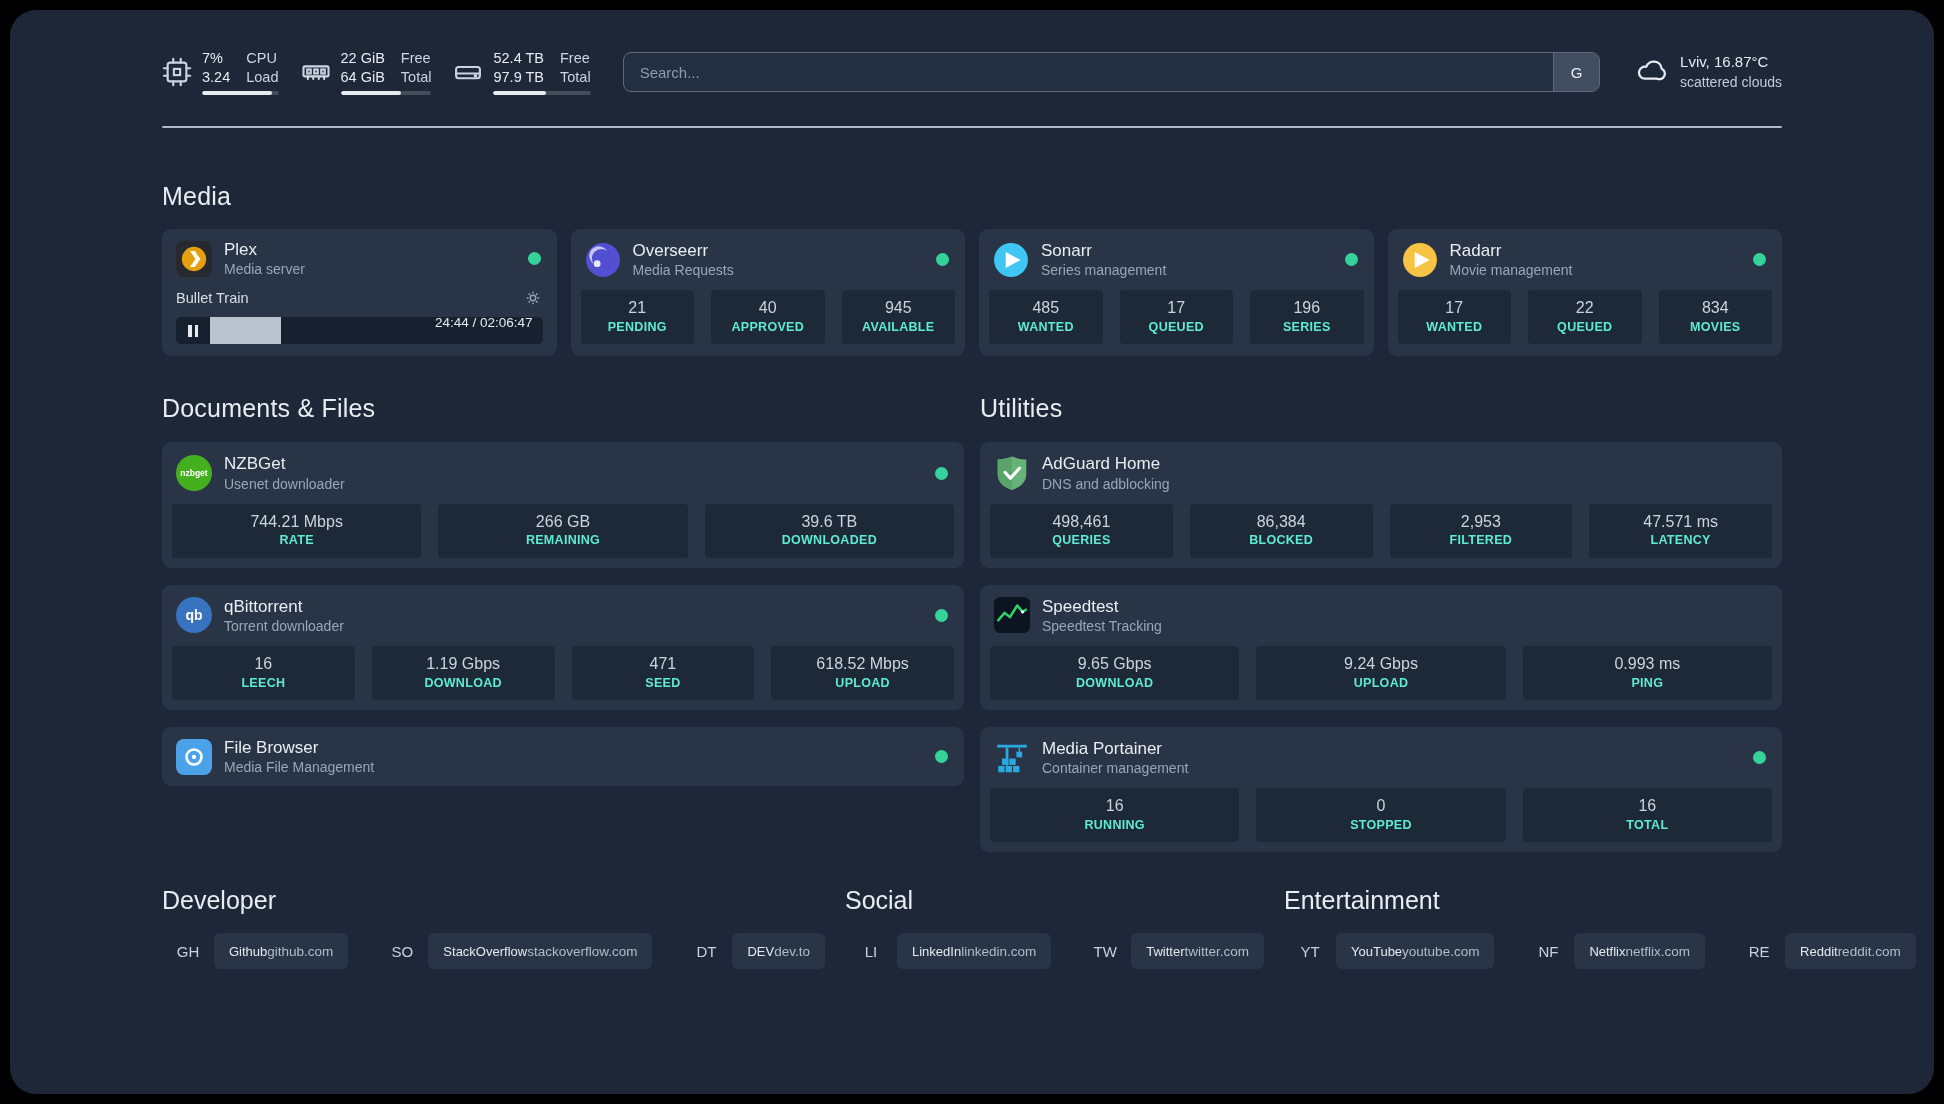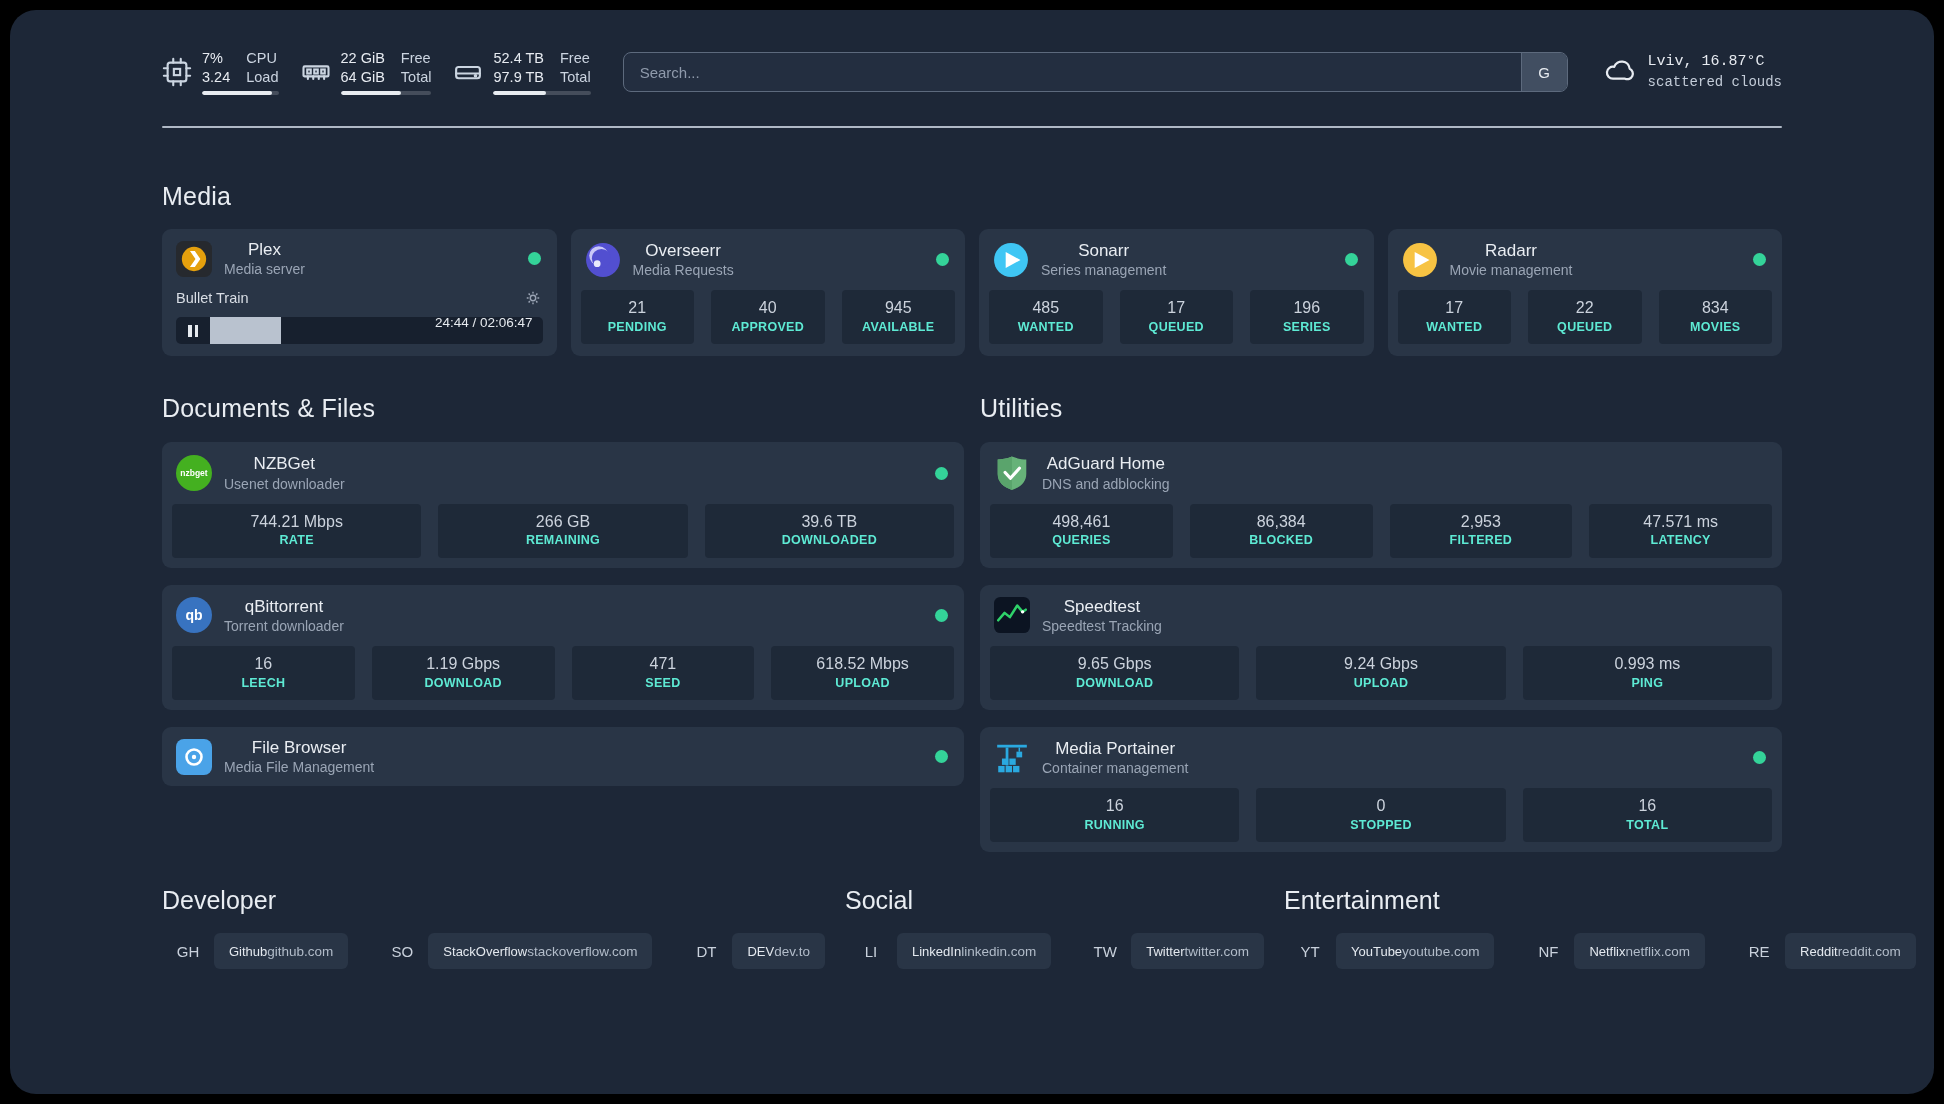--- a/index.html
+++ b/index.html
@@ -19,41 +19,41 @@
   .res-l { font-size:14.5px; color:#cbd4e0; line-height:1.3; }
   .res-bar { margin-top:4px; height:3.5px; border-radius:2px; background:rgba(255,255,255,0.18); overflow:hidden; }
   .res-fill { height:100%; background:#e8ecf1; border-radius:2px; }
 
   .search { flex:1; display:flex; align-items:center; height:40px; margin:0 30px 0 10px; border:1px solid #5d6a7d; border-radius:8px; background:#232e40; overflow:hidden; }
   .search input { flex:1; height:100%; background:transparent; border:none; outline:none; color:#dde3ea; font-size:15px; padding:0 16px; font-family:inherit; }
   .search input::placeholder { color:#8f9aab; }
   .search-btn { width:46px; height:100%; display:flex; align-items:center; justify-content:center; background:#414e61; border-left:1px solid #5d6a7d; color:#e8ecf1; font-size:15px; cursor:pointer; }
 
   .weather { display:flex; align-items:center; gap:12px; }
-  .weather-text { display:flex; flex-direction:column;font-family:Liberation Mono, monospace; }
+  .weather-text { display:flex; flex-direction:column; }
   .weather-loc { font-size:15px; color:#e7ebf1; line-height:1.35; }
   .weather-cond { font-size:14px; color:#c3ccd8; line-height:1.35; }
 
   .divider { margin-top:26px; height:2px; background:#c9d2de; opacity:.85; border-radius:1px; }
 
   
   .section-title { font-size:25px; font-weight:500; color:#e9edf2; letter-spacing:.2px; }
   .sec-media { margin-top:54px; }
   .sec-media .section-title { margin-bottom:18px; }
   .grid-media { display:grid; grid-template-columns:repeat(4,1fr); gap:14px; }
   .grid-two { display:grid; grid-template-columns:1fr 1fr; gap:16px; margin-top:38px; }
   .col-stack { display:flex; flex-direction:column; gap:17px; }
   .col-stack .section-title { margin-bottom:2px; }
 
   
   .card { background:#293546; border-radius:9px; overflow:hidden; }
   .card-header { display:flex; align-items:center; gap:12px; padding:11px 16px 11px 14px; cursor:pointer; }
   .card-header.slim { padding:10px 16px 10px 14px; }
   .svc-icon { width:36px; height:36px; flex:0 0 auto; display:flex; align-items:center; justify-content:center; }
-  .c-text { display:flex; flex-direction:column;text-align:center; }
+  .c-text { display:flex; flex-direction:column; }
   .c-title { font-size:17px; color:#e9edf2; line-height:1.25; }
   .c-sub { font-size:14px; color:#9aa5b5; line-height:1.3; }
   .dot { width:13px; height:13px; border-radius:50%; background:#34d399; margin-left:auto; flex:0 0 auto; }
   .stats { display:flex; gap:17px; margin:0 10px 10px; }
   .stat { flex:1; background:#1e2938; border-radius:4px; text-align:center; padding:7px 4px 9px; }
   .s-value { font-size:16px; color:#ccd3dd; line-height:1.35; }
   .s-label { font-size:12.5px; font-weight:bold; color:#5eead4; letter-spacing:.3px; line-height:1.3; }
 
   
   .icon-round { border-radius:50%; width:36px; height:36px; display:flex; align-items:center; justify-content:center; color:#fff; }

